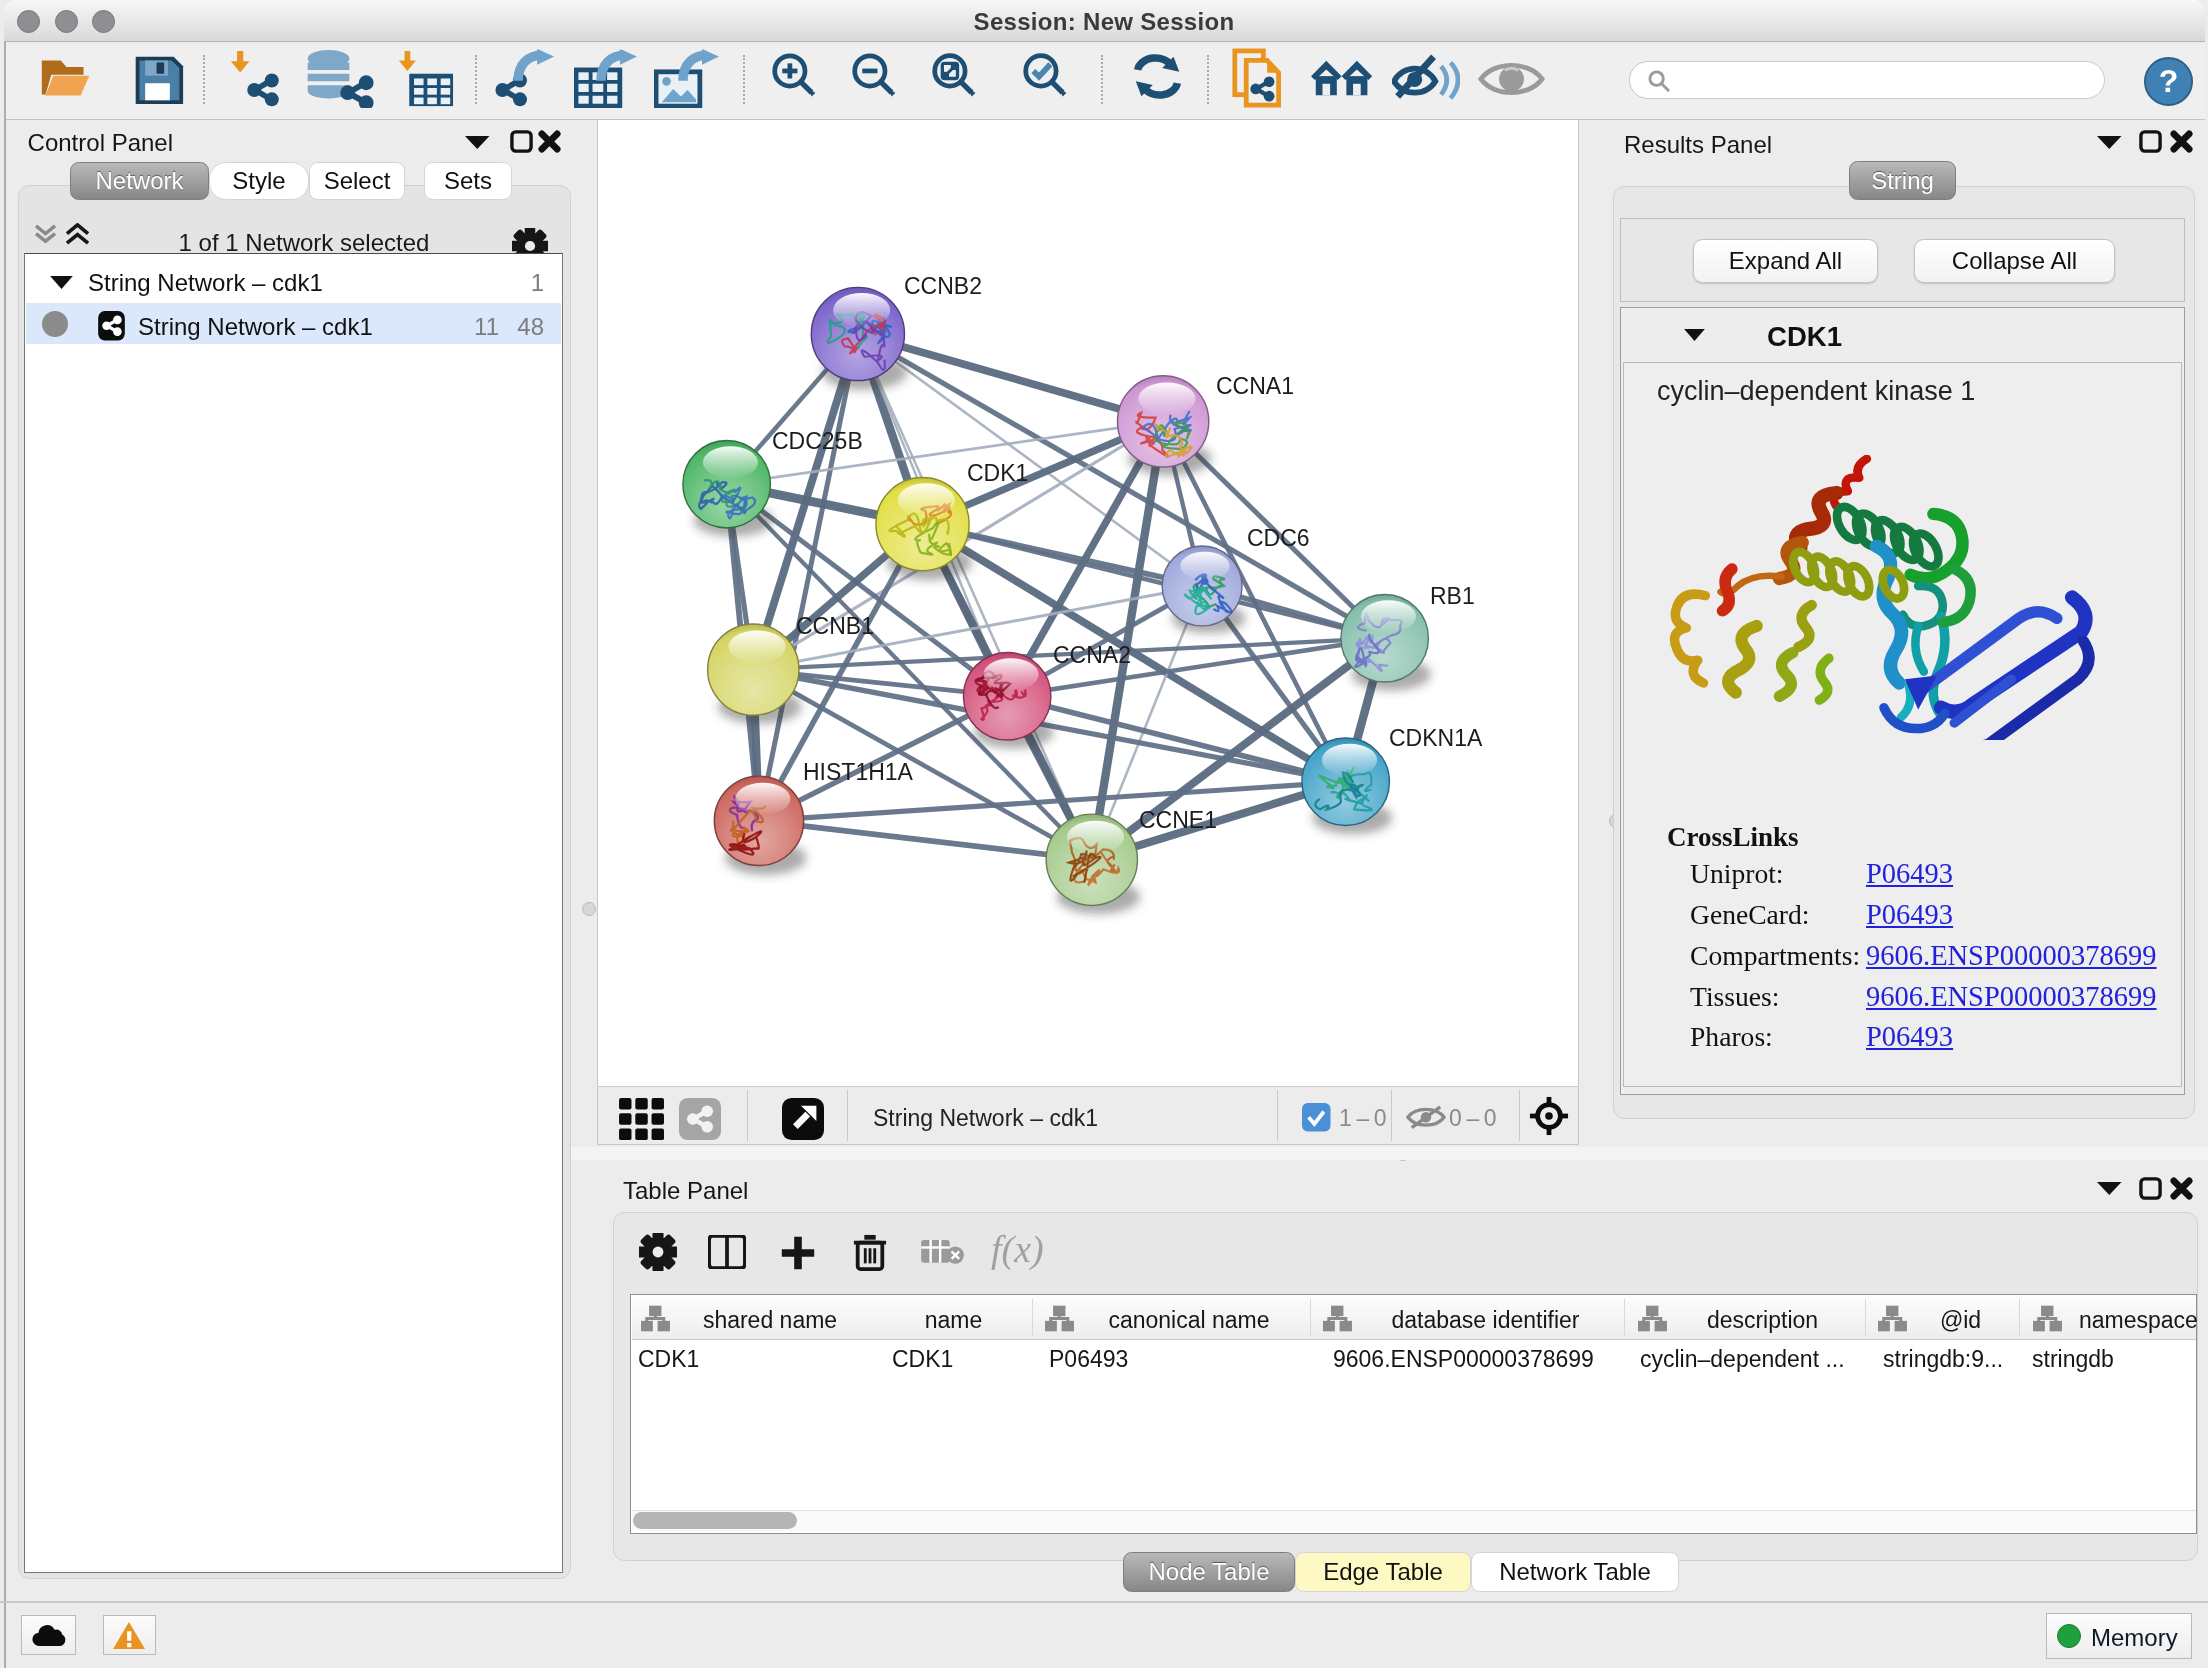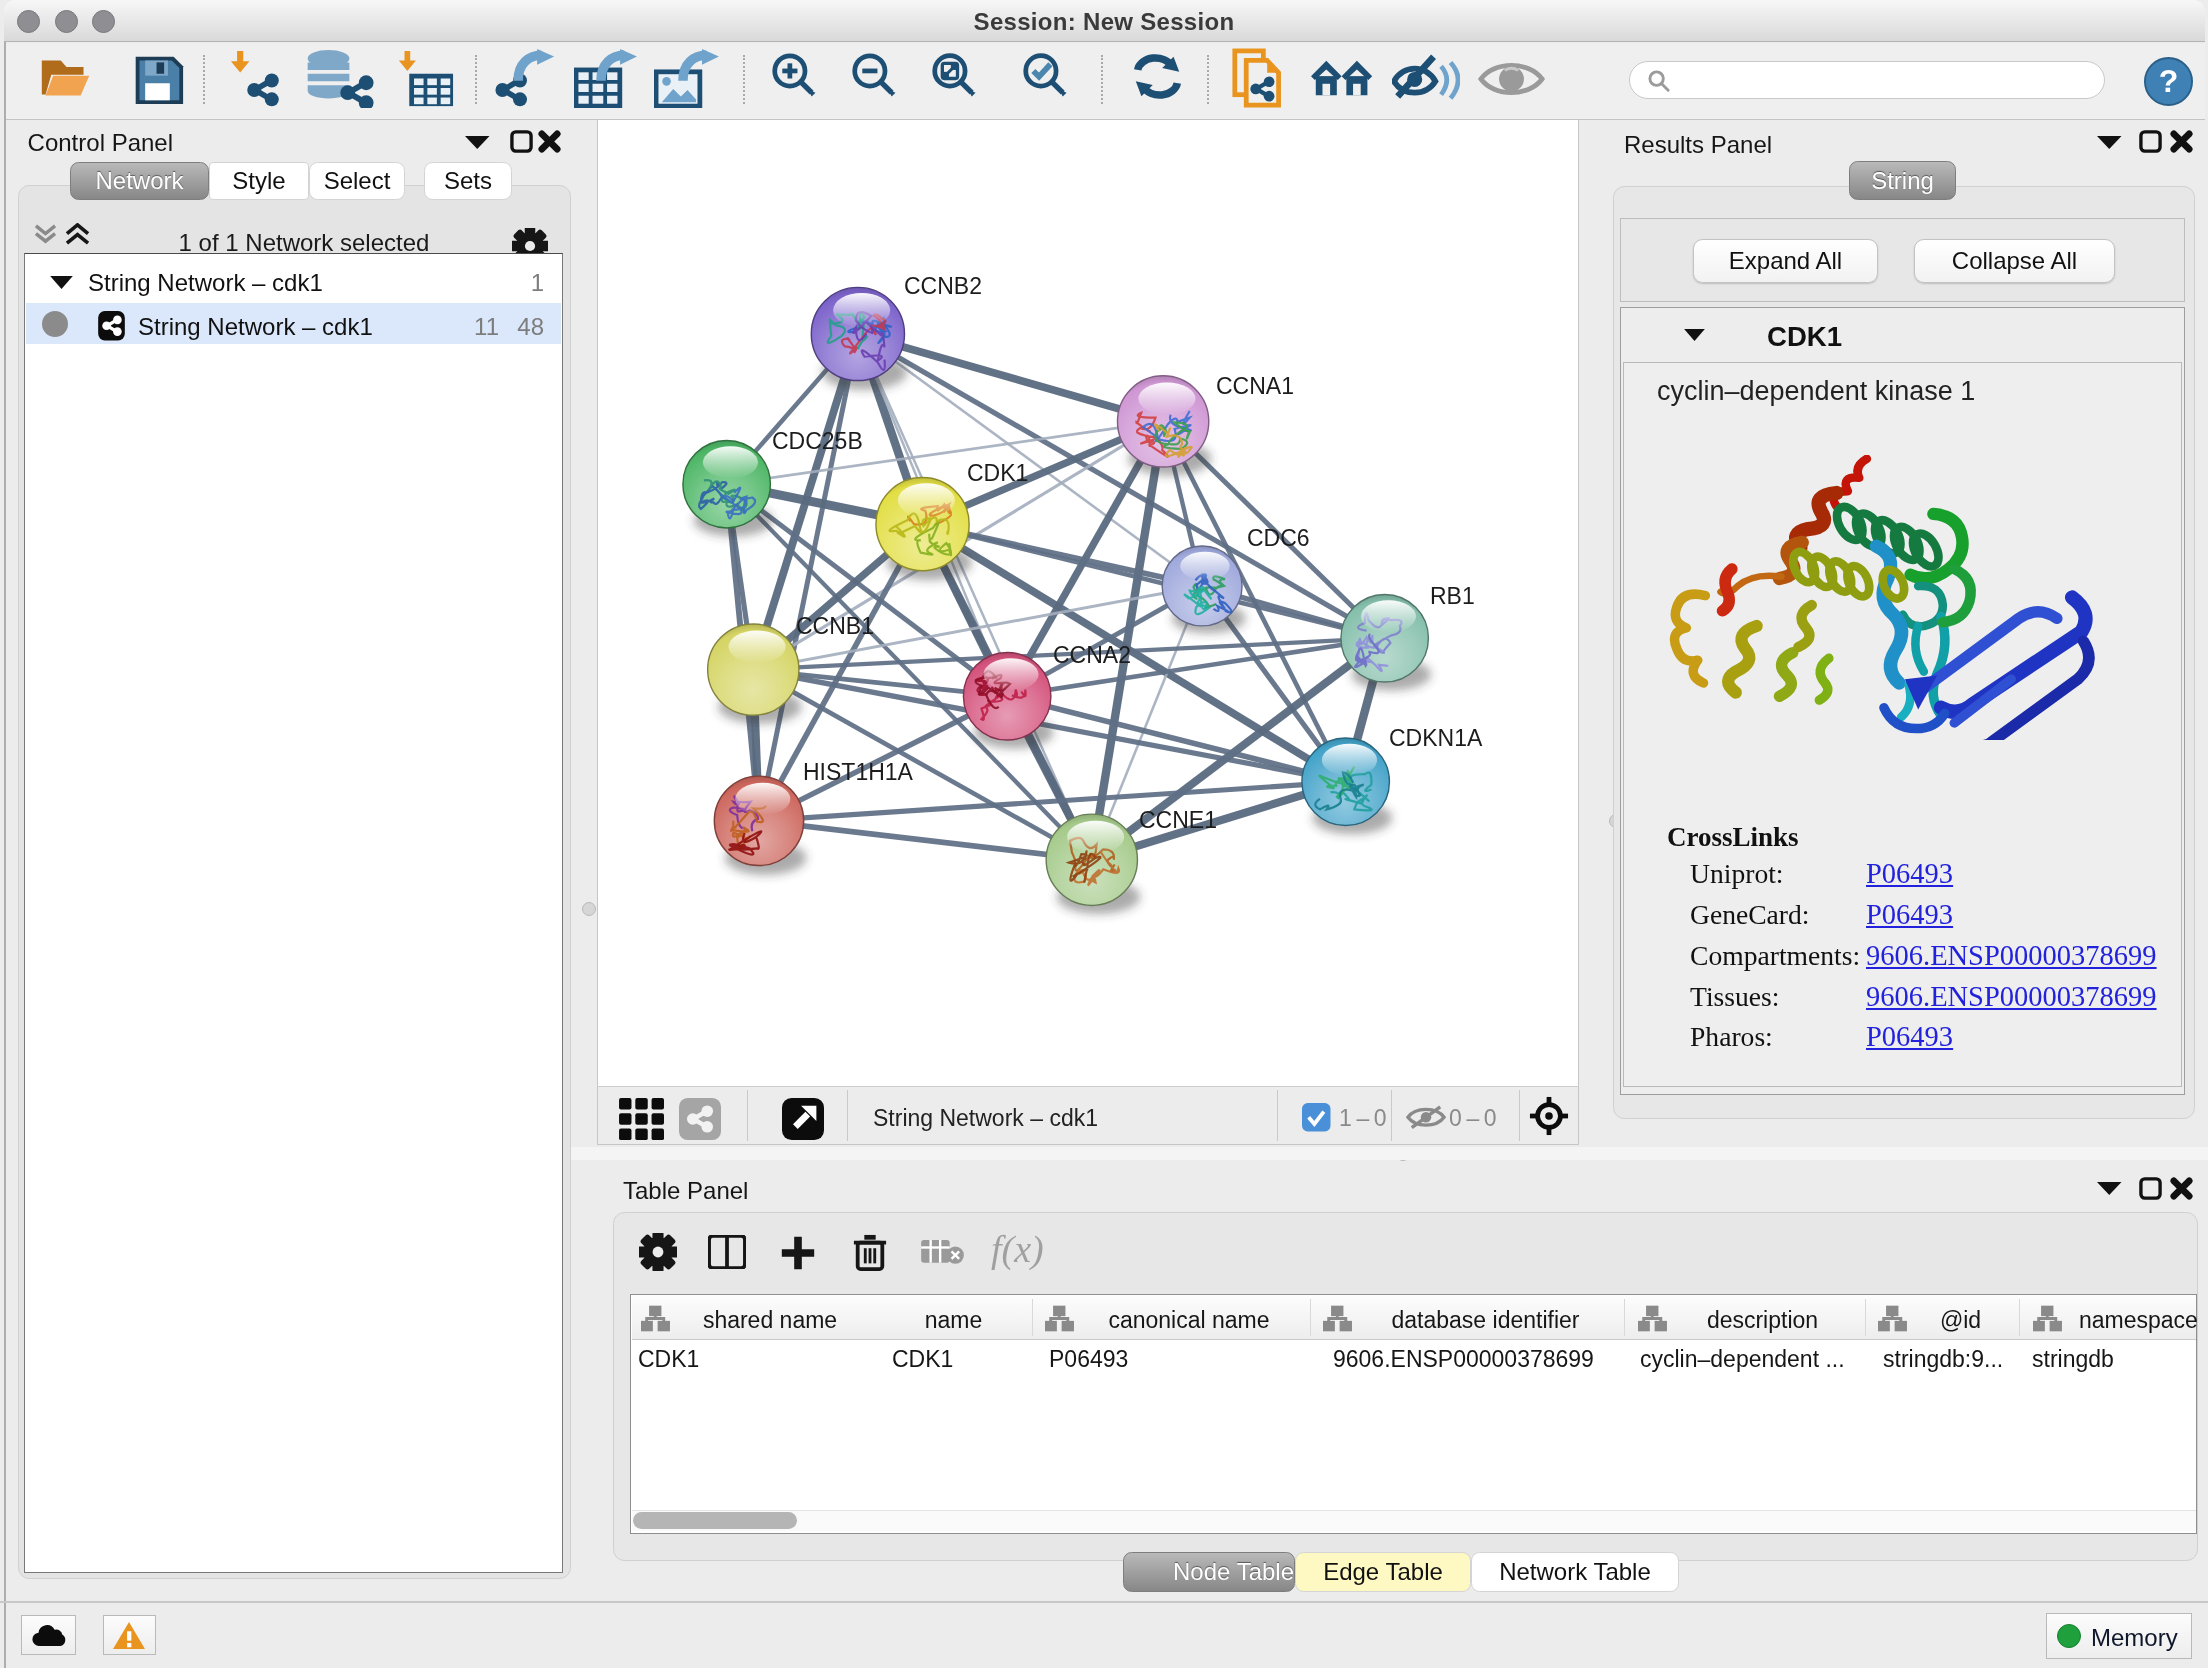--- a/index.html
+++ b/index.html
@@ -206,21 +206,21 @@
     <svg class="abs" style="left:510px;top:130px;" width="23" height="23" viewBox="0 0 24 24">
       <rect x="2" y="2" width="20" height="20" rx="4" fill="none" stroke="#111" stroke-width="3.5"></rect>
     </svg>
     <svg class="abs" style="left:537px;top:129px;" width="25" height="25" viewBox="0 0 26 26">
       <g stroke="#111" stroke-width="7" stroke-linecap="round">
         <line x1="5" y1="5" x2="21" y2="21"></line>
         <line x1="21" y1="5" x2="5" y2="21"></line>
       </g>
     </svg>
 <div class="abs" style="left:70px;top:162px;width:139px;height:38px;background:linear-gradient(#b9b9b9,#878787);color:#fff;text-shadow:0 -1px 1px #555;border:1px solid #7e7e7e;border-radius:8.6px;font-size:24px;text-align:center;line-height:36px;z-index:5;">Network</div>
-<div class="abs" style="left:209px;top:162px;width:100px;height:38px;background:#fff;color:#111;border:1px solid #d4d4d4;border-radius:4px;font-size:24px;text-align:center;line-height:36px;z-index:5;">Style</div>
+<div class="abs" style="left:209px;top:162px;width:100px;height:38px;background:#fff;color:#111;border:1px solid #d4d4d4;border-radius:17px;font-size:24px;text-align:center;line-height:36px;z-index:5;">Style</div>
 <div class="abs" style="left:309px;top:162px;width:96px;height:38px;background:#fff;color:#111;border:1px solid #d4d4d4;border-radius:8.6px;font-size:24px;text-align:center;line-height:36px;z-index:5;">Select</div>
 <div class="abs" style="left:424px;top:162px;width:88px;height:38px;background:#fff;color:#111;border:1px solid #d4d4d4;border-radius:8.6px;font-size:24px;text-align:center;line-height:36px;z-index:5;">Sets</div>
 <div class="abs" style="left:18px;top:185px;width:553px;height:1394px;background:#e4e4e4;border:1px solid #d0d0d0;border-radius:11.4px;"></div>
 <svg class="abs" style="left:34px;top:224px;" width="23" height="21" viewBox="0 0 24 22">
       <g fill="none" stroke="#8a8a8a" stroke-width="3.6">
         <polyline points="2,2 12,10 22,2"></polyline>
         <polyline points="2,10 12,18 22,10"></polyline>
       </g>
     </svg>
 <svg class="abs" style="left:65px;top:223px;" width="25" height="23" viewBox="0 0 26 24">
@@ -711,21 +711,21 @@
 <div class="txt" style="left:2079px;top:1307px;font-size:23px;color:#161616;">namespace</div>
 <div class="txt" style="left:638px;top:1346px;font-size:23px;color:#161616;">CDK1</div>
 <div class="txt" style="left:892px;top:1346px;font-size:23px;color:#161616;">CDK1</div>
 <div class="txt" style="left:1049px;top:1346px;font-size:23px;color:#161616;">P06493</div>
 <div class="txt" style="left:1333px;top:1346px;font-size:23px;color:#161616;">9606.ENSP00000378699</div>
 <div class="txt" style="left:1640px;top:1346px;font-size:23px;color:#161616;">cyclin–dependent ...</div>
 <div class="txt" style="left:1883px;top:1346px;font-size:23px;color:#161616;">stringdb:9...</div>
 <div class="txt" style="left:2032px;top:1346px;font-size:23px;color:#161616;">stringdb</div>
 <div class="abs" style="left:632px;top:1510px;width:1564px;height:21px;background:#fafafa;border-top:1px solid #e3e3e3;"></div>
 <div class="abs" style="left:633px;top:1512px;width:164px;height:17px;background:#b5b5b5;border-radius:8.6px;"></div>
-<div class="abs" style="left:1123px;top:1552px;width:172px;height:40px;background:linear-gradient(#b9b9b9,#878787);color:#fff;border:1px solid #7e7e7e;text-shadow:0 -1px 1px #555;border-radius:8.6px;font-size:24px;text-align:right;line-height:38px;">Node Table</div>
+<div class="abs" style="left:1123px;top:1552px;width:172px;height:40px;background:linear-gradient(#b9b9b9,#878787);color:#fff;border:1px solid #7e7e7e;text-shadow:0 -1px 1px #555;border-radius:8.6px;font-size:24px;text-align:center;line-height:38px;">Node Table</div>
 <div class="abs" style="left:1295px;top:1552px;width:176px;height:40px;background:#fef9c3;color:#111;border:1px solid #d4d4d4;border-radius:8.6px;font-size:24px;text-align:center;line-height:38px;">Edge Table</div>
 <div class="abs" style="left:1471px;top:1552px;width:208px;height:40px;background:#fff;color:#111;border:1px solid #d4d4d4;border-radius:8.6px;font-size:24px;text-align:center;line-height:38px;">Network Table</div>
 <div class="abs" style="left:0;top:1601px;width:2208px;height:1.9px;background:#c8c8c8;"></div>
 <div class="abs" style="left:21px;top:1615px;width:55px;height:40px;background:linear-gradient(#fcfcfc,#ededed);border:1.9px solid #b9b9b9;"></div>
 <svg class="abs" style="left:30px;top:1623px;" width="36" height="27" viewBox="0 0 38 28">
       <path d="M10 24 a7 7 0 0 1 -1 -14 a9 9 0 0 1 17 -3 a6 6 0 0 1 8 5 a6.5 6.5 0 0 1 -2 12 z" fill="#0c0c0c"></path>
     </svg>
 <div class="abs" style="left:103px;top:1615px;width:53px;height:40px;background:linear-gradient(#fcfcfc,#ededed);border:1.9px solid #b9b9b9;"></div>
 <svg class="abs" style="left:112px;top:1620px;" width="34" height="31" viewBox="0 0 36 33">
       <path d="M18 2 L35 31 H1 z" fill="#e8941f"></path>

